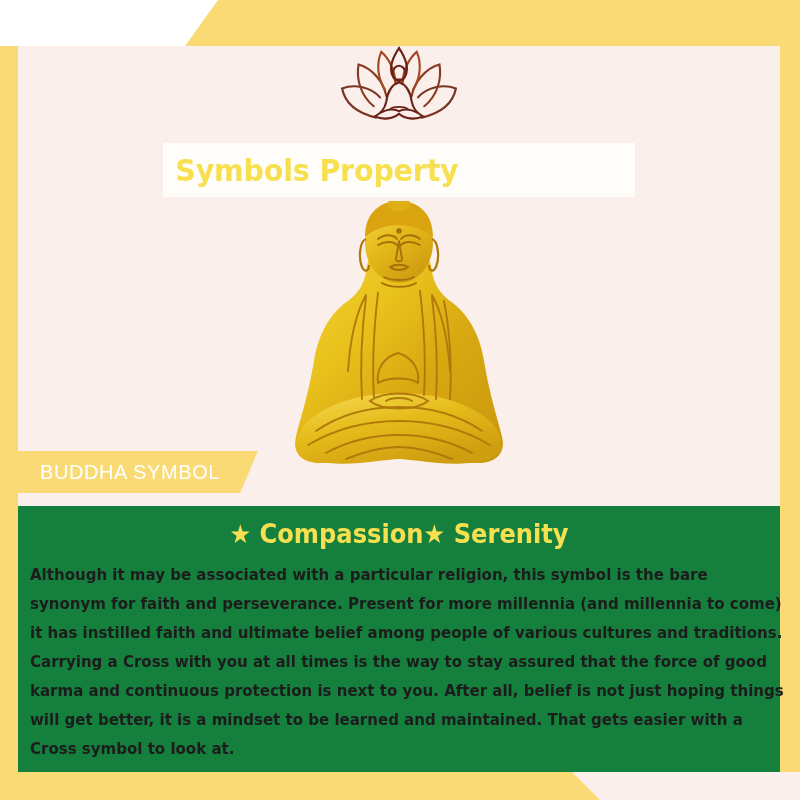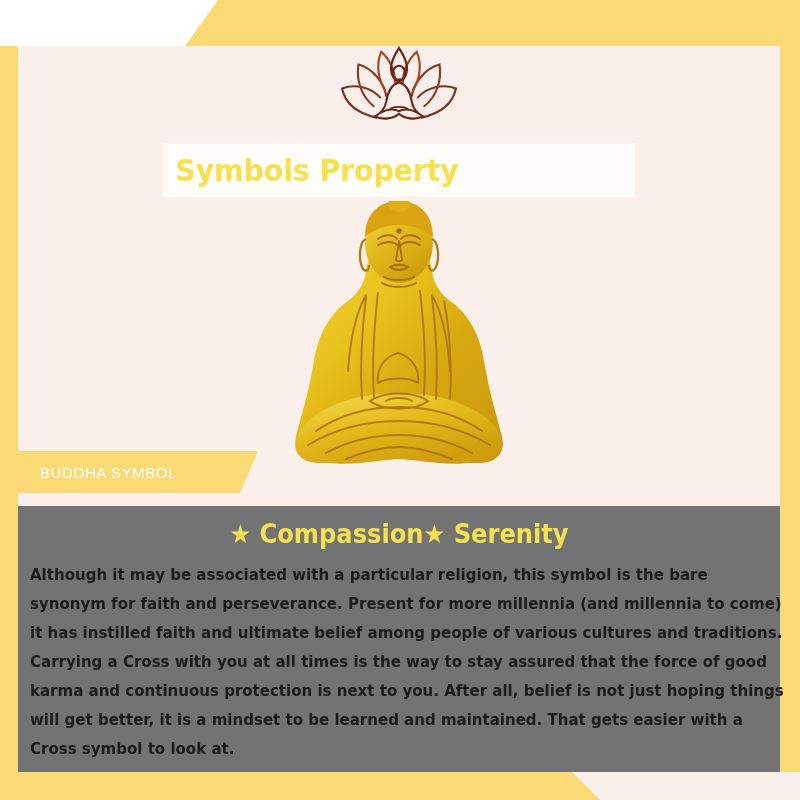--- a/index.html
+++ b/index.html
@@ -91,31 +91,31 @@
   
   .ribbon{
     position:absolute;left:18px;top:451px;width:240px;height:42px;
     background:#fada74;
     clip-path:polygon(0 0, 240px 0, 222px 42px, 0 42px);
     z-index:5;
     display:flex;align-items:center;
   }
   .ribbon-label{
     color:#ffffff;
-    font-size:15px;
+    font-size:20px;
     letter-spacing:0.6px;
     padding-left:22px;
     white-space:nowrap;
     font-family:"Liberation Sans", sans-serif;
   }
 
   
   .body-section{
     position:absolute;left:18px;top:506px;width:762px;height:266px;
-    background:#737373;z-index:2;
+    background:#15803d;z-index:2;
   }
   .subtitle{
     text-align:center;
     font-family:"DejaVu Sans", sans-serif;
     font-weight:bold;
     font-size:26px;
     color:#f7e04f;
     margin:13px 0 0 0;
     transform:scaleX(.93);
     white-space:nowrap;

